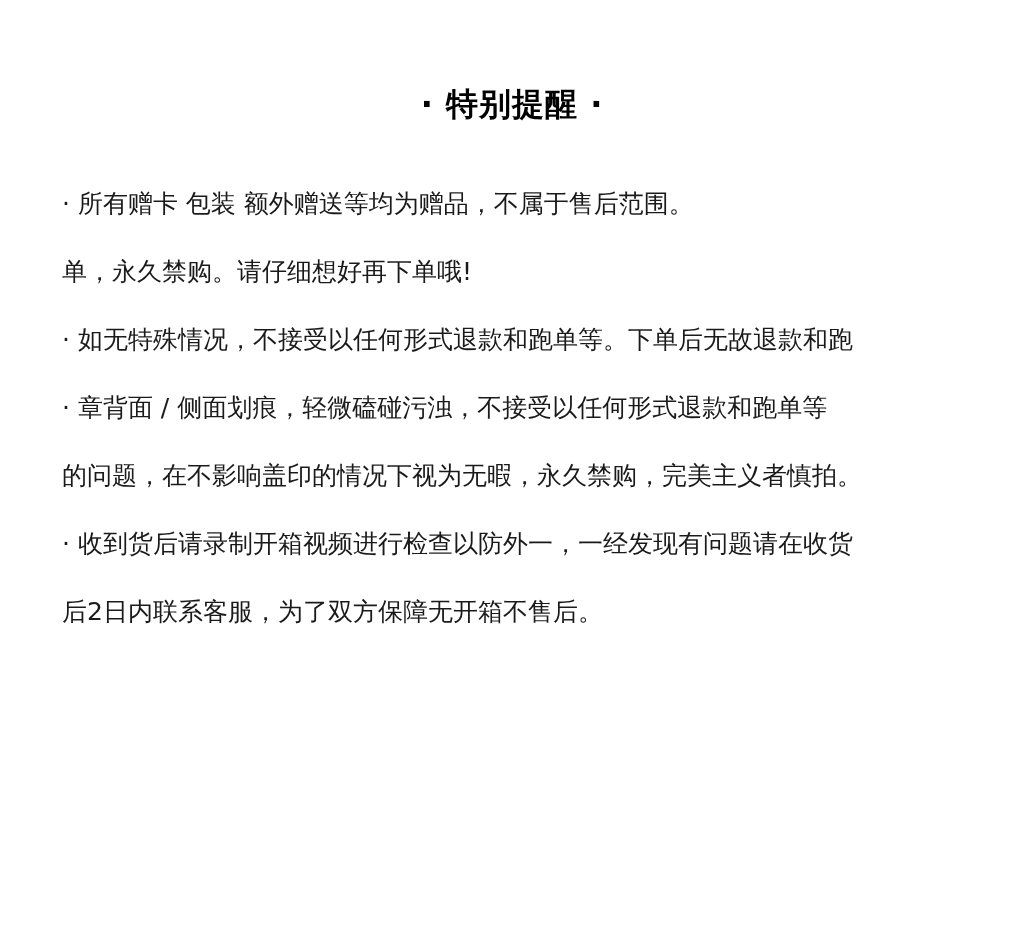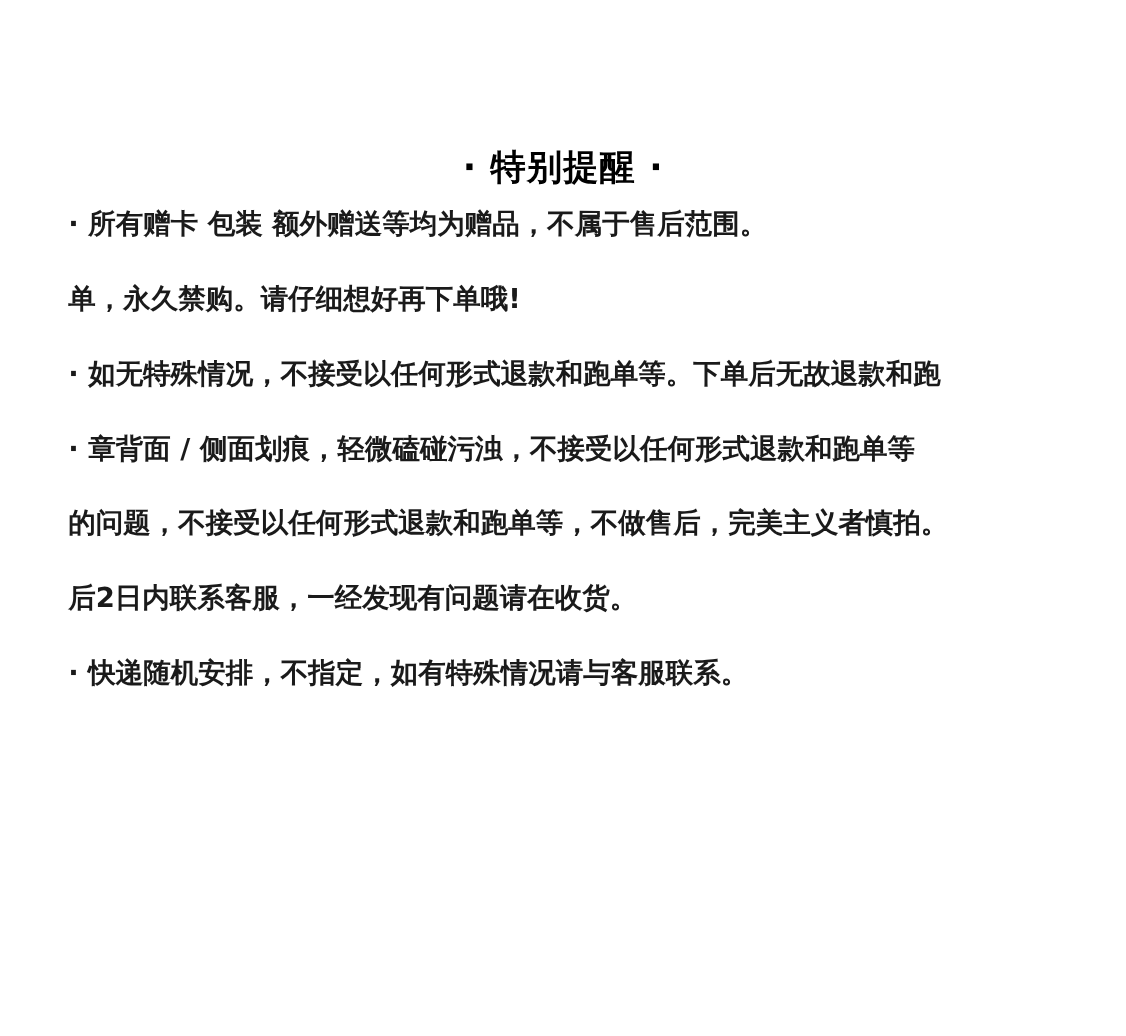--- a/index.html
+++ b/index.html
@@ -19,43 +19,41 @@
       position: absolute;
       top: 82px;
       left: 0;
       width: 1024px;
       text-align: center;
       font-size: 32px;
       font-weight: bold;
       line-height: 44px;
       color: #000000;
       letter-spacing: 1px;
-      margin-top: 48px;
     }
     .content {
       position: absolute;
       left: 62px;
       top: 180px;
       width: 910px;
-      font-weight: bold;
     }
     .line {
       height: 68px;
       line-height: 48px;
       font-size: 25px;
       white-space: nowrap;
       color: #1a1a1a;
     }
   </style>
 </head>
 <body>
 
 <div class="title">· 特别提醒 ·</div>
 
 <div class="content">
   <div class="line">· 所有赠卡 包装 额外赠送等均为赠品，不属于售后范围。</div>
   <div class="line">单，永久禁购。请仔细想好再下单哦!</div>
   <div class="line">· 如无特殊情况，不接受以任何形式退款和跑单等。下单后无故退款和跑</div>
   <div class="line">· 章背面 / 侧面划痕，轻微磕碰污浊，不接受以任何形式退款和跑单等</div>
-  <div class="line">的问题，不接受以任何形式退款和跑单等，不做售后，完美主义者慎拍。</div>
-  <div class="line">后2日内联系客服，一经发现有问题请在收货。</div>
-  <div class="line">· 快递随机安排，不指定，如有特殊情况请与客服联系。</div>
+  <div class="line">的问题，在不影响盖印的情况下视为无暇，永久禁购，完美主义者慎拍。</div>
+  <div class="line">· 收到货后请录制开箱视频进行检查以防外一，一经发现有问题请在收货</div>
+  <div class="line">后2日内联系客服，为了双方保障无开箱不售后。</div>
 </div>
 
 </body></html>

